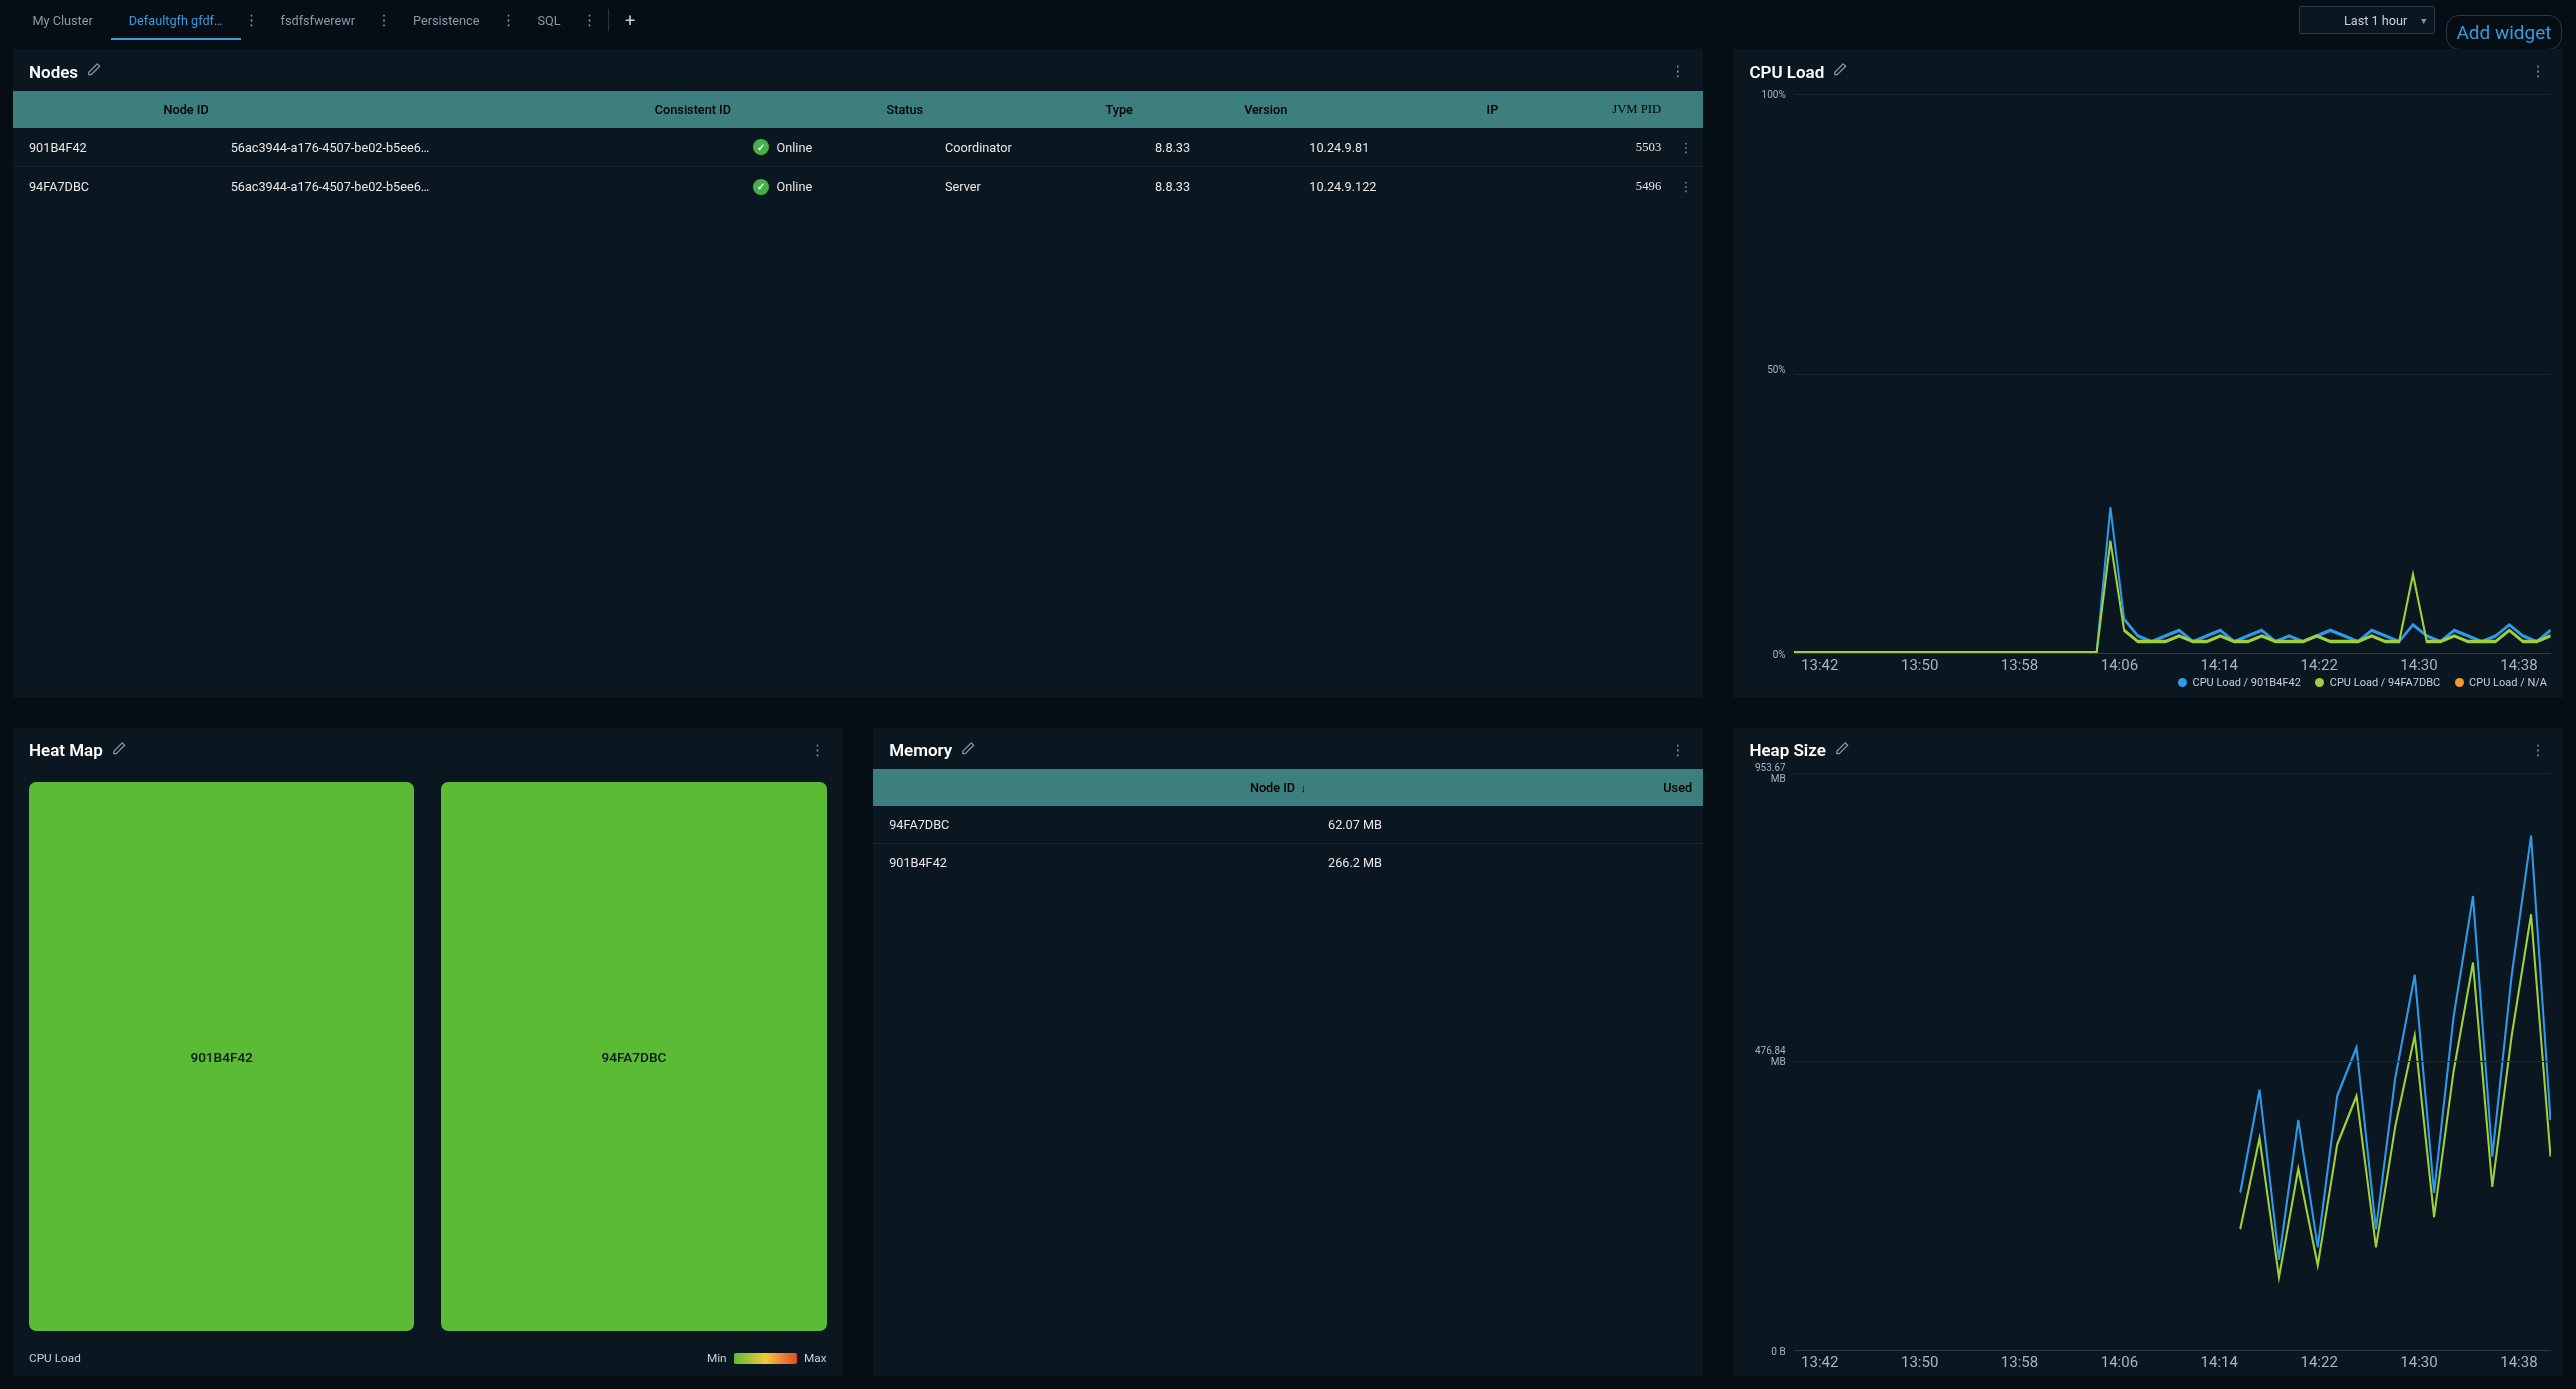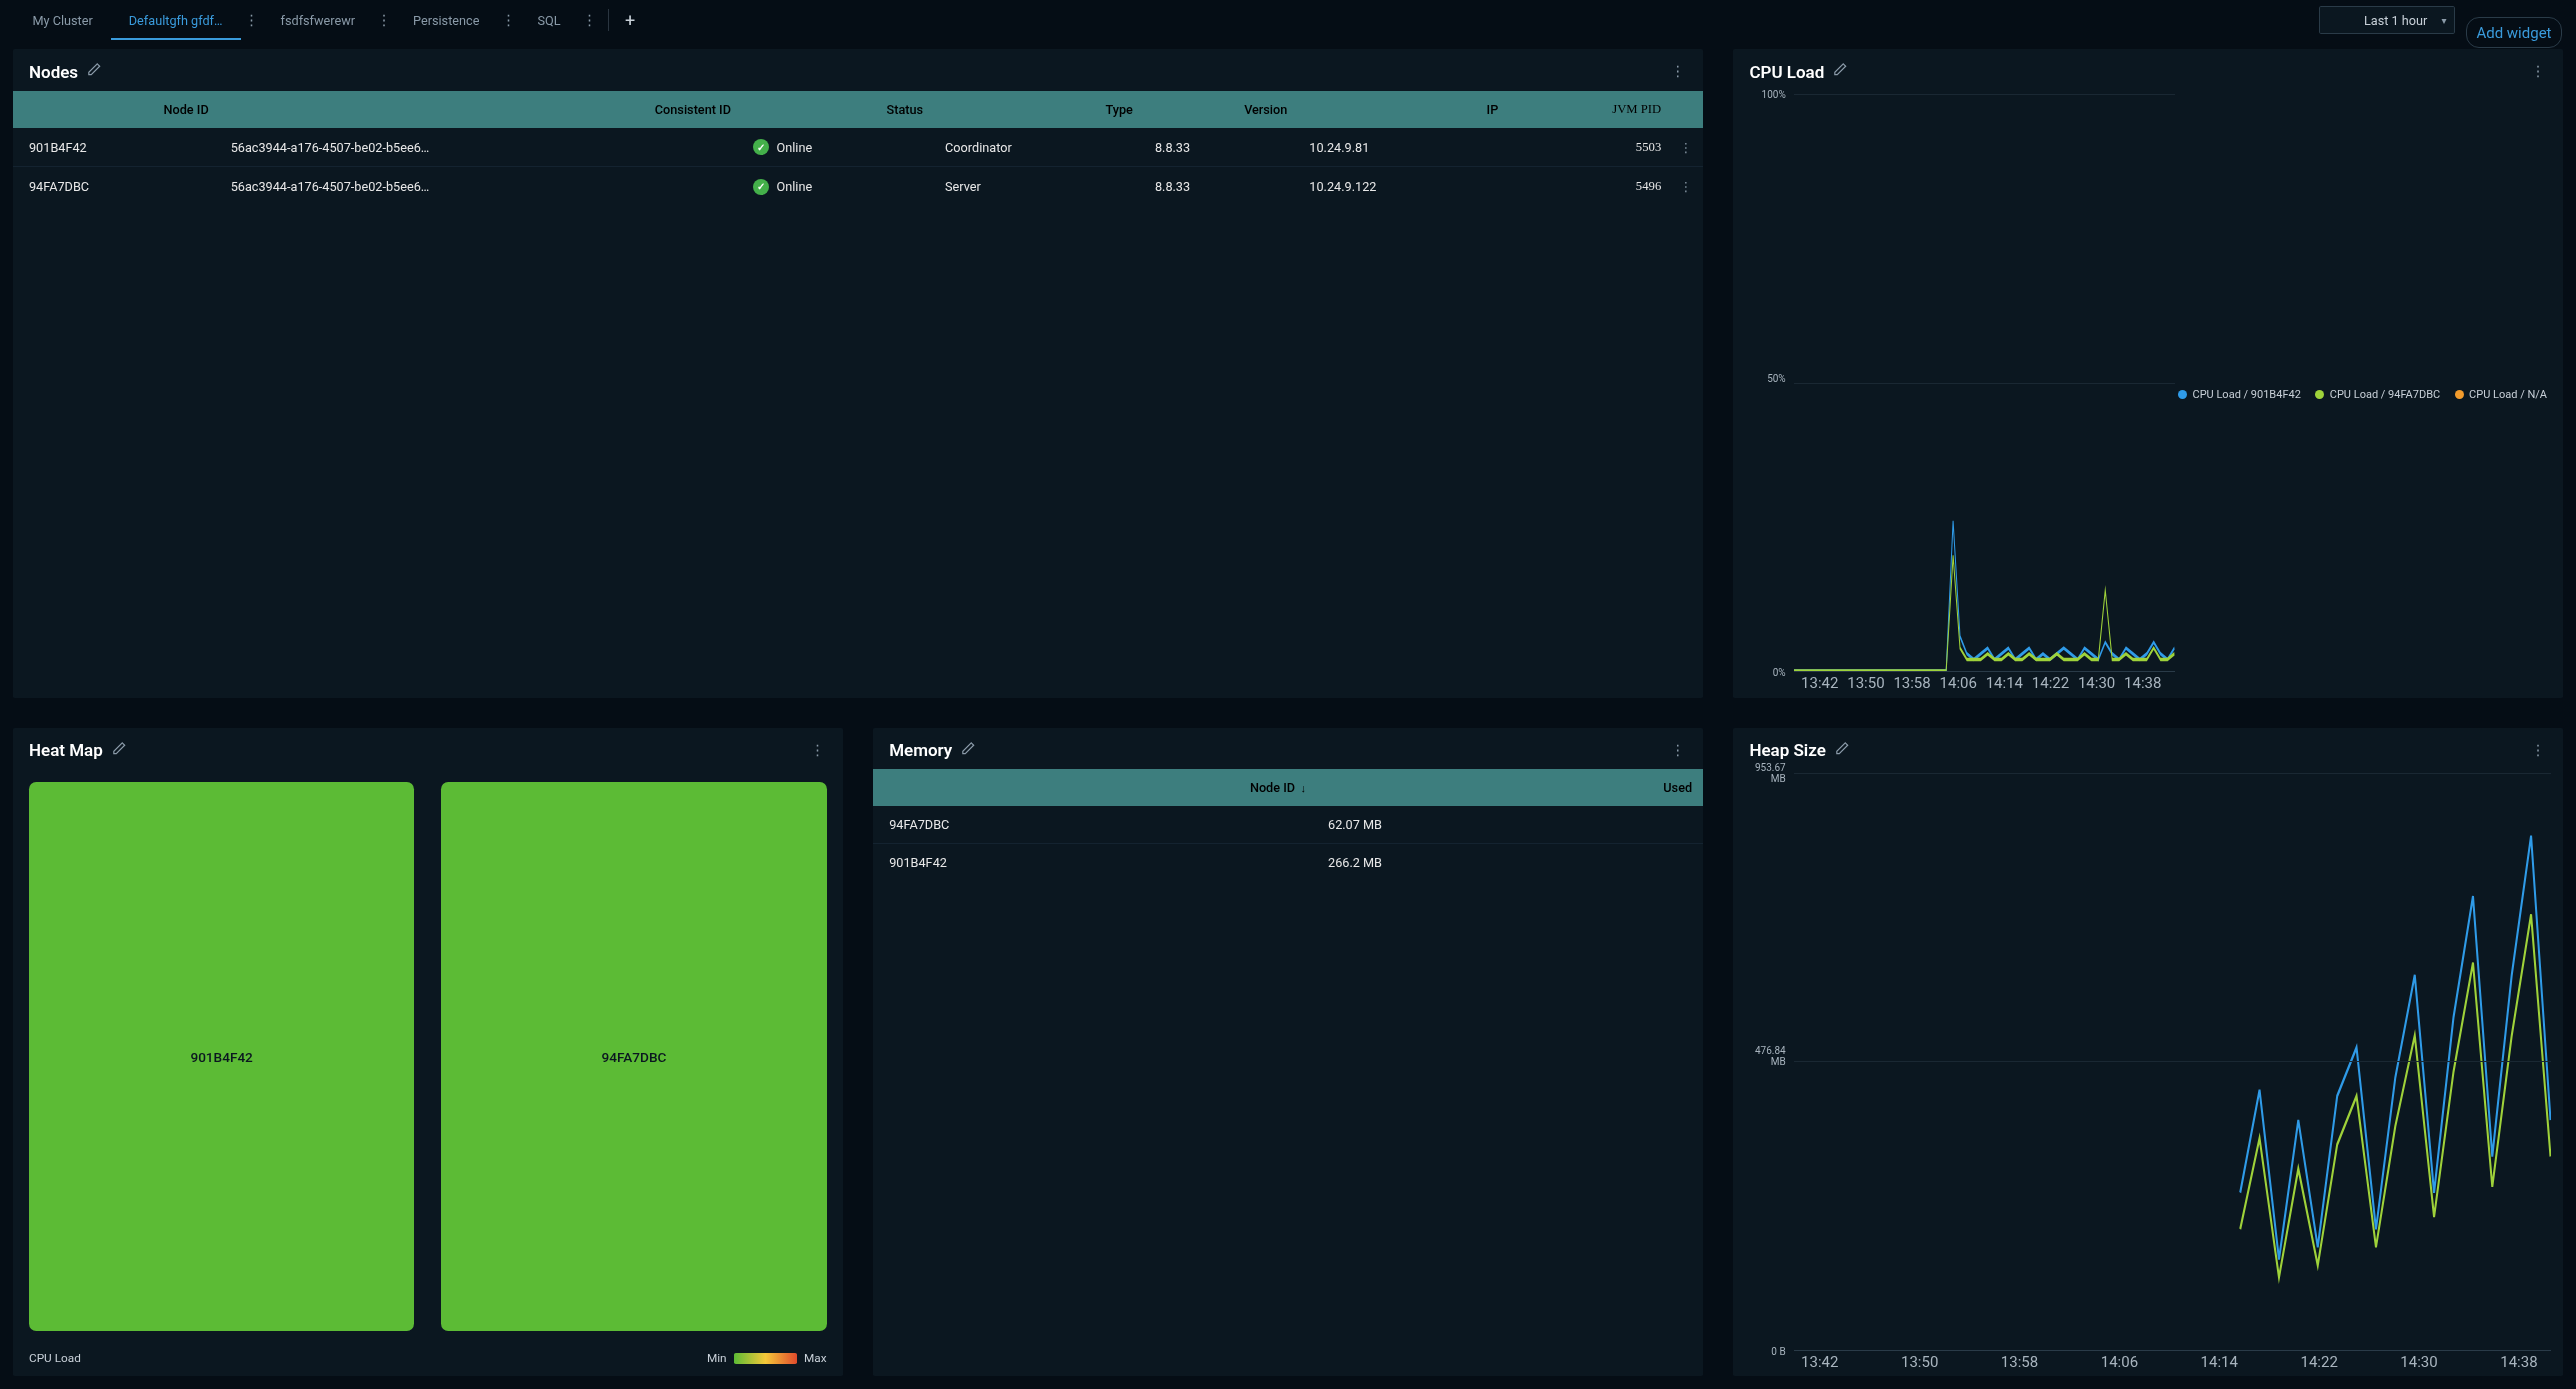--- a/index.html
+++ b/index.html
@@ -11,21 +11,21 @@
 .tabs { display:flex; align-items:center; flex:1; }
 .tab { display:flex; align-items:center; gap:7.2px; padding:0 18px; height:40px; color:#8a9aa8; font-size:12.7px; cursor:pointer; position:relative; }
 .tab.active { color:#3a9bdc; }
 .tab.active::after { content:""; position:absolute; left:0; right:0; bottom:0; height:1.8px; background:#3a9bdc; }
 .tab-more { width:22px; height:22px; display:flex; align-items:center; justify-content:center; color:#8a9aa8; cursor:pointer; }
 .tab-add { width:33px; display:flex; align-items:center; justify-content:center; color:#c8d0d8; font-size:18px; cursor:pointer; border-left:0.9px solid #2a3540; height:22px; margin-left:7.2px; padding-left:11px;}
 .top-right { display:flex; align-items:center; gap:11px;text-align:right; }
 .range-select { background:#0b1720; border:0.9px solid #2a3b48; color:#c8d0d8; padding:5.4px 27px 5.4px 12.7px; font-size:12.7px; border-radius:1.8px; position:relative; min-width:136px; cursor:pointer;}
 .range-wrap { position:relative; }
 .range-wrap::after { content:"▾"; position:absolute; right:9px; top:50%; transform:translateY(-50%); color:#8a9aa8; font-size:10px; pointer-events:none;}
-.add-widget { color:#3a9bdc; font-size:15px; padding:5.4px 9px; cursor:pointer; border:0.9px solid #2a3b48; border-radius:13px;margin-top:25px;}
+.add-widget { color:#3a9bdc; font-size:19px; padding:5.4px 9px; cursor:pointer; border:0.9px solid #2a3b48; border-radius:13px;margin-top:25px;}
 
 
 .grid { flex:1; display:grid; grid-template-columns:1fr 1fr 1fr; grid-template-rows:1fr 1fr; gap:30px; padding:9px 12.7px 12.7px; }
 .panel { background:#0b1720; border-radius:1.8px; display:flex; flex-direction:column; overflow:hidden; }
 .panel.span2 { grid-column:span 2; }
 .panel-head { display:flex; align-items:center; gap:9px; padding:12.7px 16.3px 9px; }
 .panel-title { color:#fff; font-size:17px; font-weight:600; }
 .edit-icon { color:#8a9aa8; cursor:pointer; }
 .panel-menu { margin-left:auto; color:#8a9aa8; cursor:pointer; width:18px; text-align:center; }
 
@@ -49,21 +49,21 @@
 .heat-tile { flex:1; background:#5cbb35; border-radius:7.2px; display:flex; align-items:center; justify-content:center; color:#0b1720; font-size:13.6px; font-weight:500; }
 .heat-legend { display:flex; align-items:center; justify-content:space-between; font-size:11.8px; color:#c8d0d8; margin-top:auto; padding-top:7.2px;}
 .heat-scale { display:flex; align-items:center; gap:7.2px; }
 .heat-grad { width:63px; height:11px; background:linear-gradient(90deg,#5cbb35,#f5c839,#e04b2c); border-radius:1.8px; }
 
 
 .memory-body .tbl th .sort-arrow { margin-left:5.4px; font-size:11px; }
 .sort-arrow { display:inline-block; }
 
 
-.chart-body { flex:1; display:flex; flex-direction:row; padding:3.6px 12.7px 9px 9px; }
+.chart-body { flex:1; display:flex; flex-direction:column; padding:3.6px 12.7px 9px 9px; }
 .chart-area { flex:1; position:relative; }
 .chart-legend { display:flex; gap:14.5px; justify-content:flex-end; padding:5.4px 3.6px 0; font-size:11px; color:#c8d0d8; }
 .leg-item { display:flex; align-items:center; gap:5.4px; }
 .leg-dot { width:9px; height:9px; border-radius:50%; }
 .y-labels { position:absolute; left:0; top:0; bottom:16.3px; width:49px; display:flex; flex-direction:column; justify-content:space-between; font-size:10px; color:#a8b4be; text-align:right; padding-right:5.4px;}
 .y-labels span { transform:translateY(-50%); }
 .y-labels span:last-child { transform:translateY(50%); }
 .plot { position:absolute; left:52px; right:0; top:0; bottom:16.3px; border-bottom:0.9px solid #2a3b48; }
 .grid-line { position:absolute; left:0; right:0; height:0.9px; background:#1a2833; }
 .x-labels { position:absolute; left:52px; right:13px; bottom:0; height:14.5px; display:flex; justify-content:space-between; font-size:15px; color:#a8b4be;margin-left:7px; }

